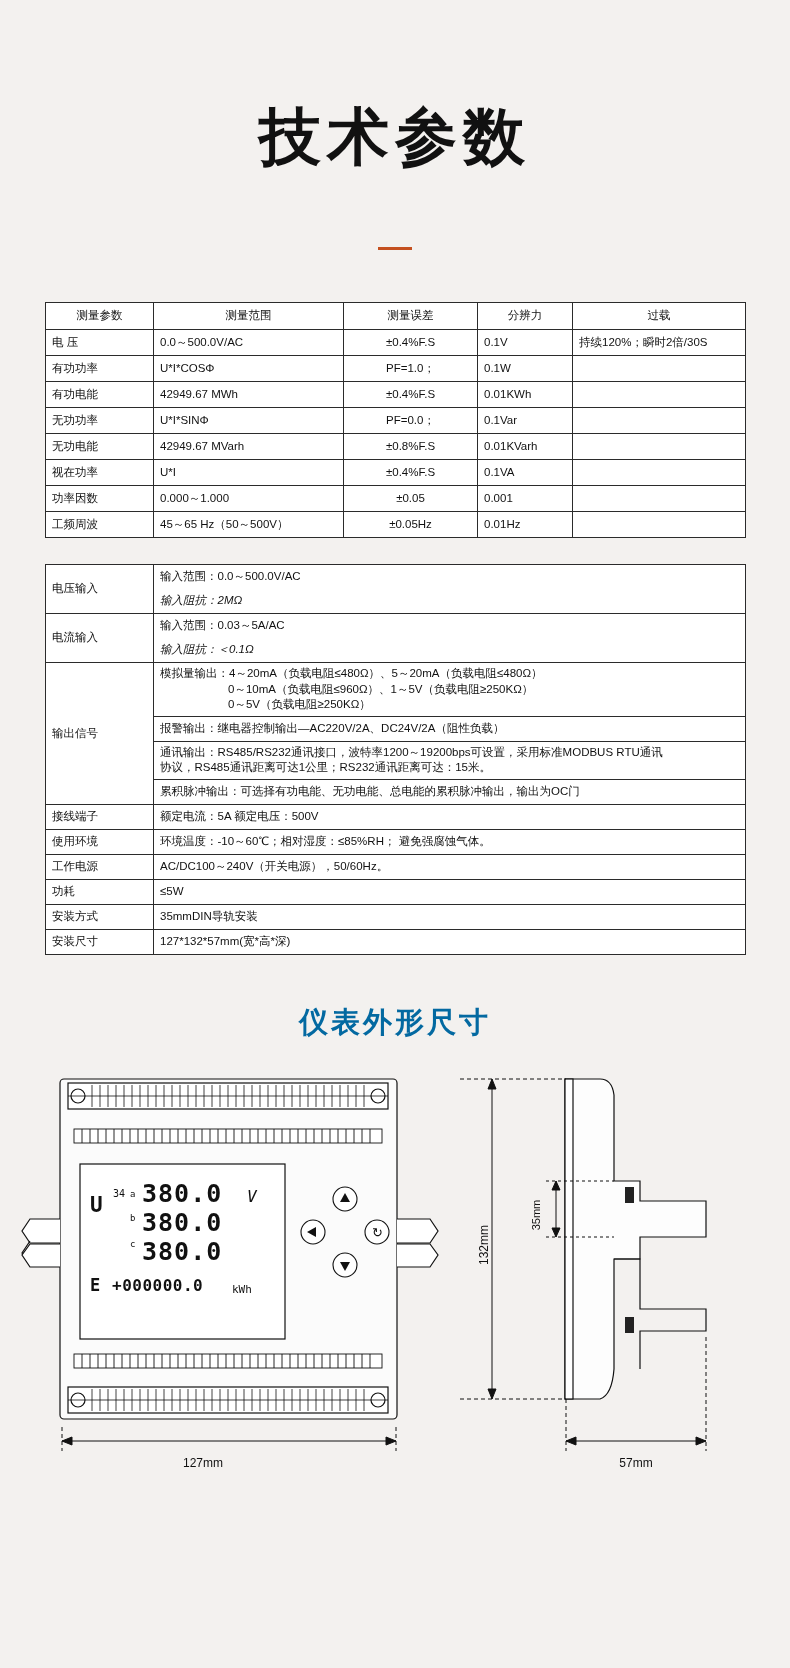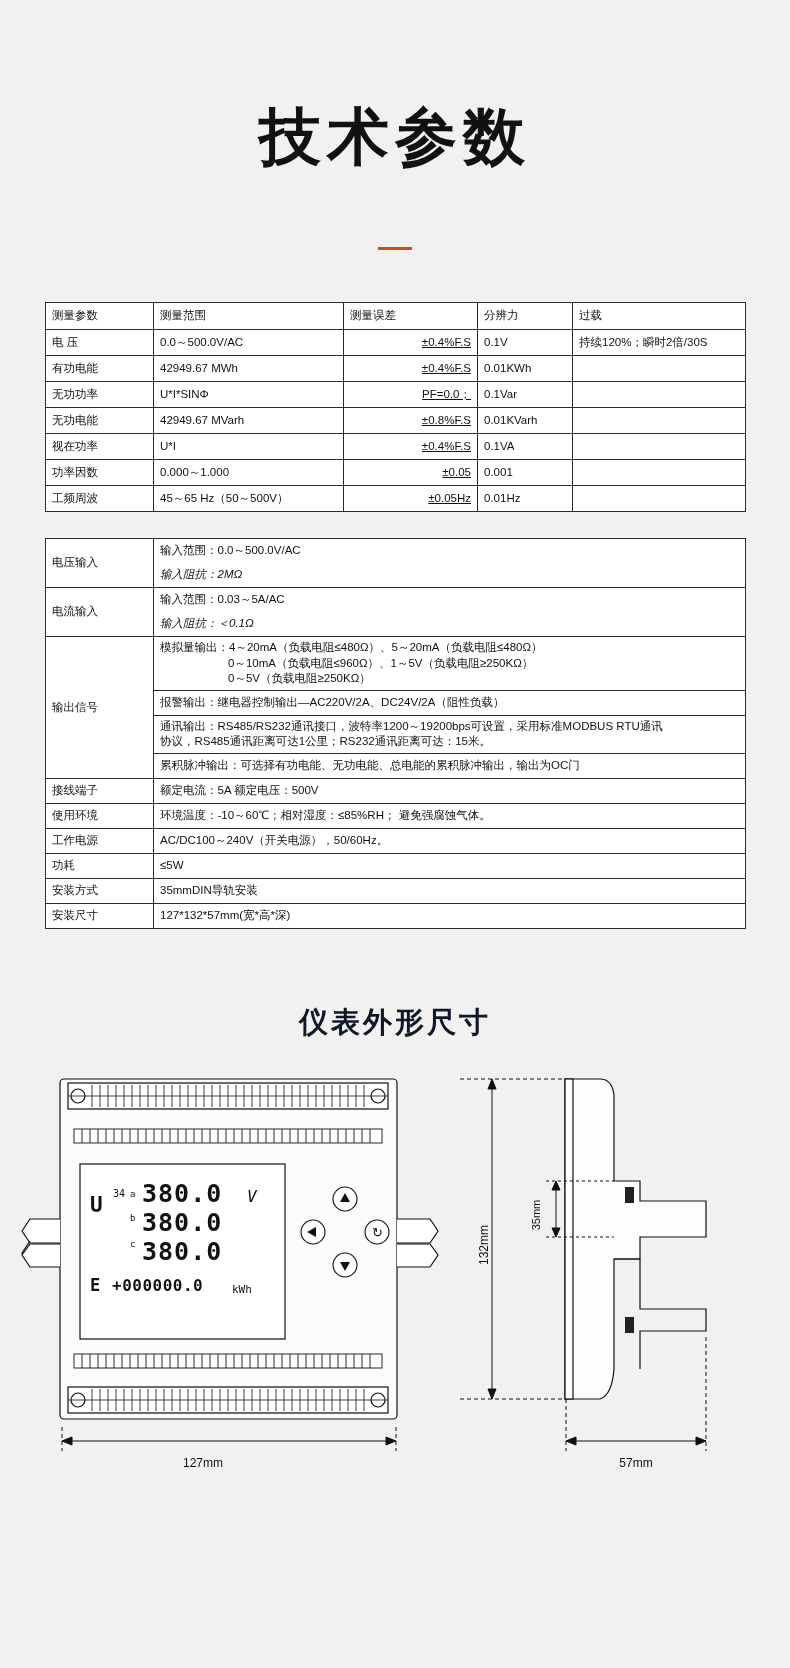--- a/index.html
+++ b/index.html
@@ -50,39 +50,38 @@
   }
   table.spec td, table.spec th {
     border: 1px solid #2b2b2b;
     padding: 3px 6px;
     vertical-align: middle;
     font-weight: normal;
     line-height: 1.35;
     color: #111;
   }
   table.spec .c {
-    text-align: right;
-    text-decoration: underline;
+    text-align: center;
   }
   .t1 { margin-top: 52px; }
   .t1 td { height: 19px; }
-  .t1 .hdr td { text-align: left; height: 20px; }
+  .t1 .hdr td { text-align: center; height: 20px; }
   .t2 { margin-top: 26px; }
   .t2 td { height: 18px; }
   .lbl { text-align: left; }
   .noborder-top { border-top: none !important; font-style: italic; }
   .noborder-bottom { border-bottom: none !important; }
   
   .title-2 {
     text-align: center;
     font-size: 29px;
     font-weight: bold;
     letter-spacing: 3px;
-    margin-top: 74px;
-    color: #0f172a;
+    margin-top: 48px;
+    color: #0369a1;
     font-family: "DejaVu Sans", sans-serif;
   }
   
   .drawing {
     position: relative;
     width: 790px;
     height: 430px;
     margin-top: 26px;
   }
   .drawing svg { display: block; }
@@ -114,20 +113,27 @@
         <td>测量误差</td>
         <td>分辨力</td>
         <td>过载</td>
       </tr>
       <tr>
         <td class="lbl">电  压</td>
         <td>0.0～500.0V/AC</td>
         <td class="c">±0.4%F.S</td>
         <td>0.1V</td>
         <td>持续120%；瞬时2倍/30S</td>
+      </tr>
+      <tr>
+        <td class="lbl">有功功率</td>
+        <td>U*I*COSΦ</td>
+        <td class="c">PF=1.0；</td>
+        <td>0.1W</td>
+        <td></td>
       </tr>
       <tr>
         <td class="lbl">有功电能</td>
         <td>42949.67 MWh</td>
         <td class="c">±0.4%F.S</td>
         <td>0.01KWh</td>
         <td></td>
       </tr>
       <tr>
         <td class="lbl">无功功率</td>

